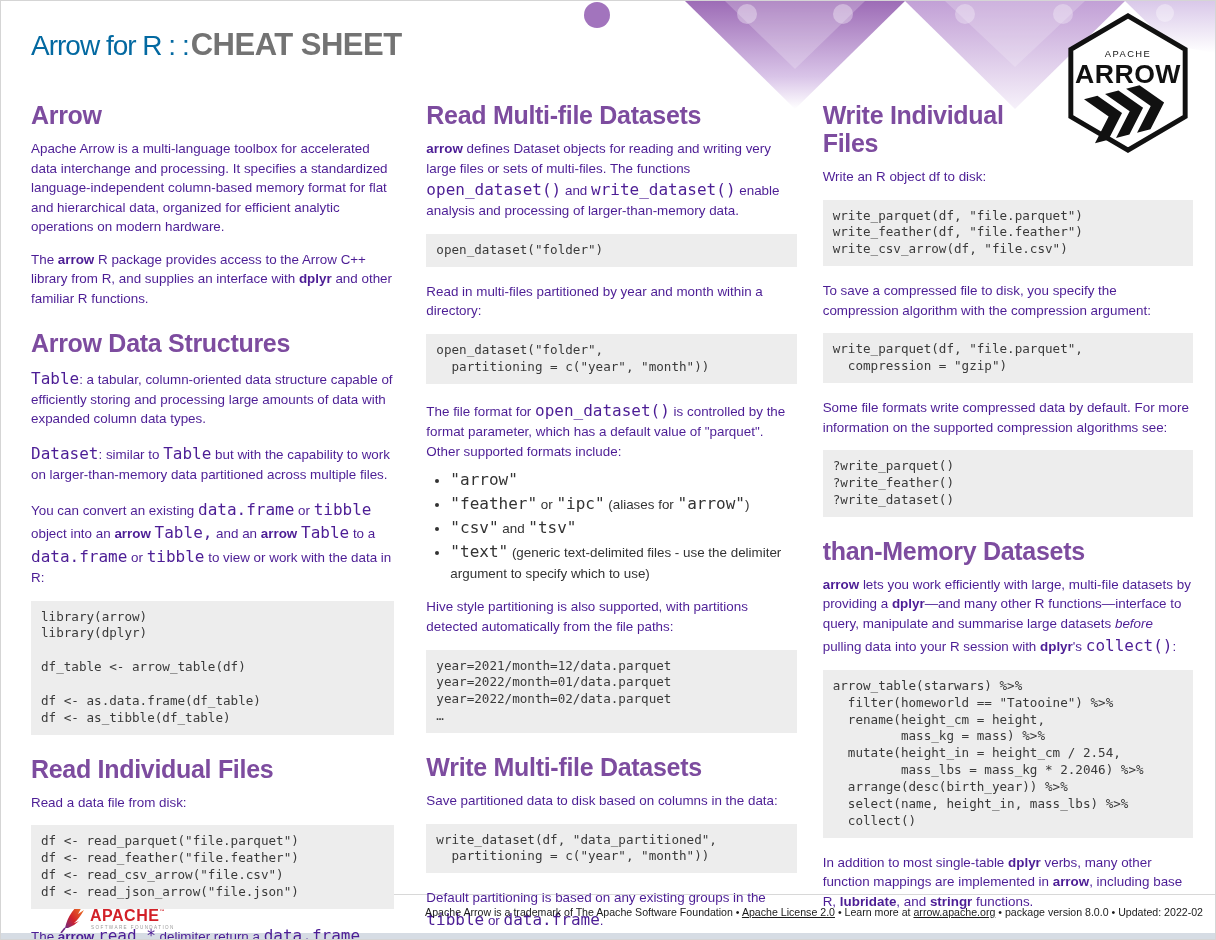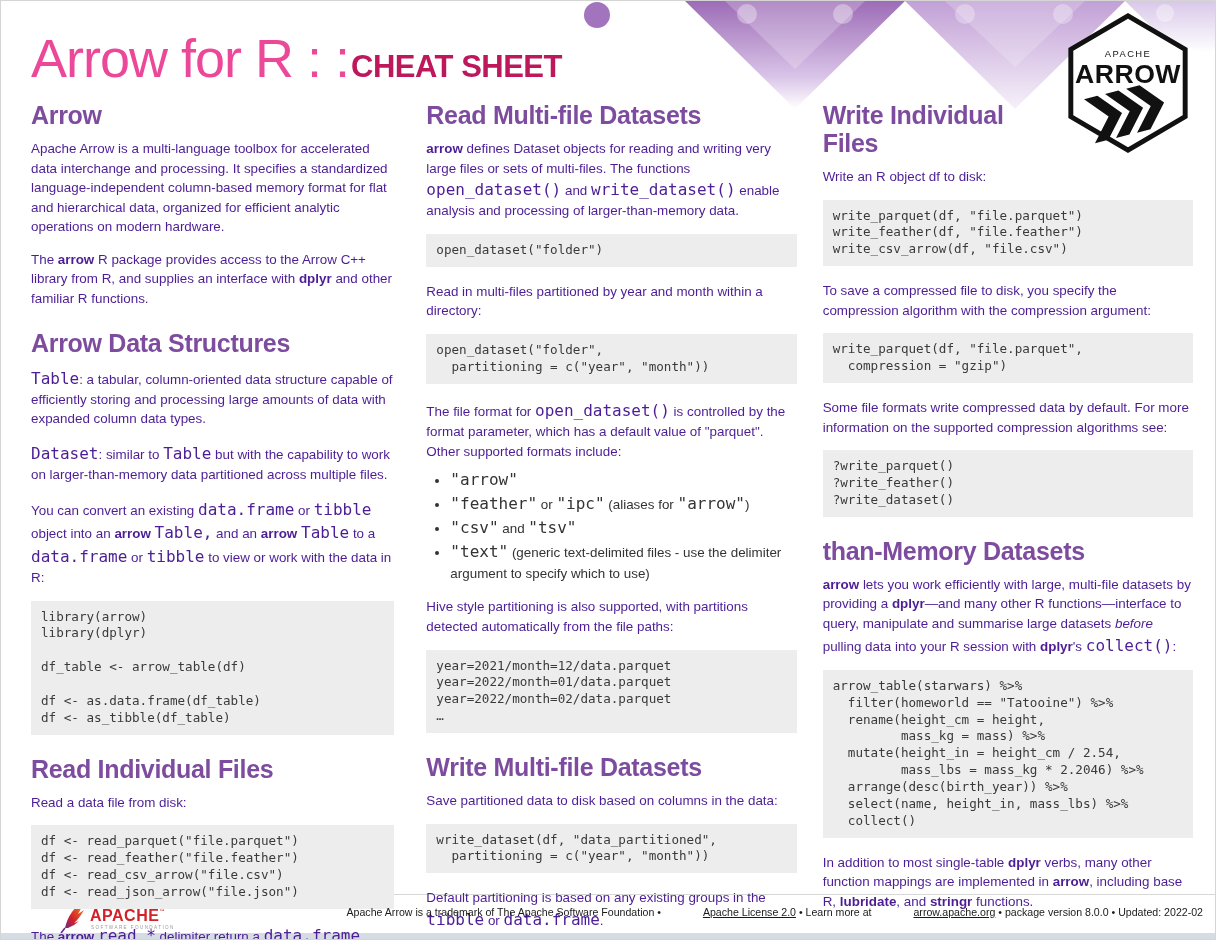--- a/index.html
+++ b/index.html
@@ -1,22 +1,22 @@
 <!DOCTYPE html>
 <html><head>
 <meta charset="utf-8">
 <style>
   html,body{margin:0;padding:0;background:#eceff2;}
   .page{position:relative;width:1216px;height:940px;background:#ffffff;overflow:hidden;
         font-family:"Liberation Sans","DejaVu Sans",sans-serif;color:#333;
         border:1px solid #d5d5d5;box-sizing:border-box;}
   
   .titlebar{position:absolute;top:26px;left:30px;display:flex;align-items:baseline;white-space:nowrap;z-index:3;}
-  .title-light{font-size:54px;font-weight:300;color:#ec4899;letter-spacing:-1px;text-align:center;}
-  .title-bold{font-size:31px;font-weight:800;color:#be185d;letter-spacing:-.5px;margin-left:2px;}
+  .title-light{font-size:28px;font-weight:300;color:#0369a1;letter-spacing:-1px;text-align:center;}
+  .title-bold{font-size:31px;font-weight:800;color:#737373;letter-spacing:-.5px;margin-left:2px;}
   
   .banner{position:absolute;top:0;right:0;width:640px;height:112px;z-index:1;}
   .hexlogo{position:absolute;top:10px;right:18px;width:138px;height:144px;z-index:4;}
   
   .cols{position:absolute;top:100px;left:30px;width:1162px;display:flex;z-index:2;}
   .col{box-sizing:border-box;}
   .col1{width:365px;margin-right:32px;}
   .col2{width:372px;margin-right:26px;}
   .col3{width:372px;}
   h2.section{font-size:25px;font-weight:700;color:#7d4c9f;margin:20px 0 10px;letter-spacing:-.3px;line-height:1.12;}
@@ -27,21 +27,21 @@
        font-size:12.6px;line-height:1.34;padding:8px 10px;margin:3px 0 15px;white-space:pre;overflow:hidden;}
   ul.fmt{margin:-6px 0 13px;padding-left:24px;}
   ul.fmt li{font-size:13.4px;line-height:1.5;color:#333;}
   .b{font-weight:700;}
   .i{font-style:italic;}
   .c{font-family:"DejaVu Sans Mono","Liberation Mono",monospace;font-size:16px;}
   
   .footer-divider{position:absolute;left:65px;right:0;top:893px;height:1px;background:#d8d8d8;}
   .asf-logo{position:absolute;left:52px;top:897px;width:150px;height:36px;}
   .footer-text{position:absolute;right:12px;top:905px;font-size:10.6px;color:#1a1a1a;white-space:nowrap;z-index:2;}
-  .footer-text a{color:#1a1a1a;text-decoration:underline;cursor:pointer;margin-left:39px;}
+  .footer-text a{color:#1a1a1a;text-decoration:underline;cursor:pointer;}
   .bottom-bar{position:absolute;left:0;right:0;bottom:0;height:6px;background:#d6dce4;}
 </style>
 </head>
 <body>
 
 <div class="page">
 
   <svg class="banner" viewBox="0 0 640 112" preserveAspectRatio="none">
     <defs>
       <linearGradient id="g1" x1="0" y1="0" x2="0" y2="1">

